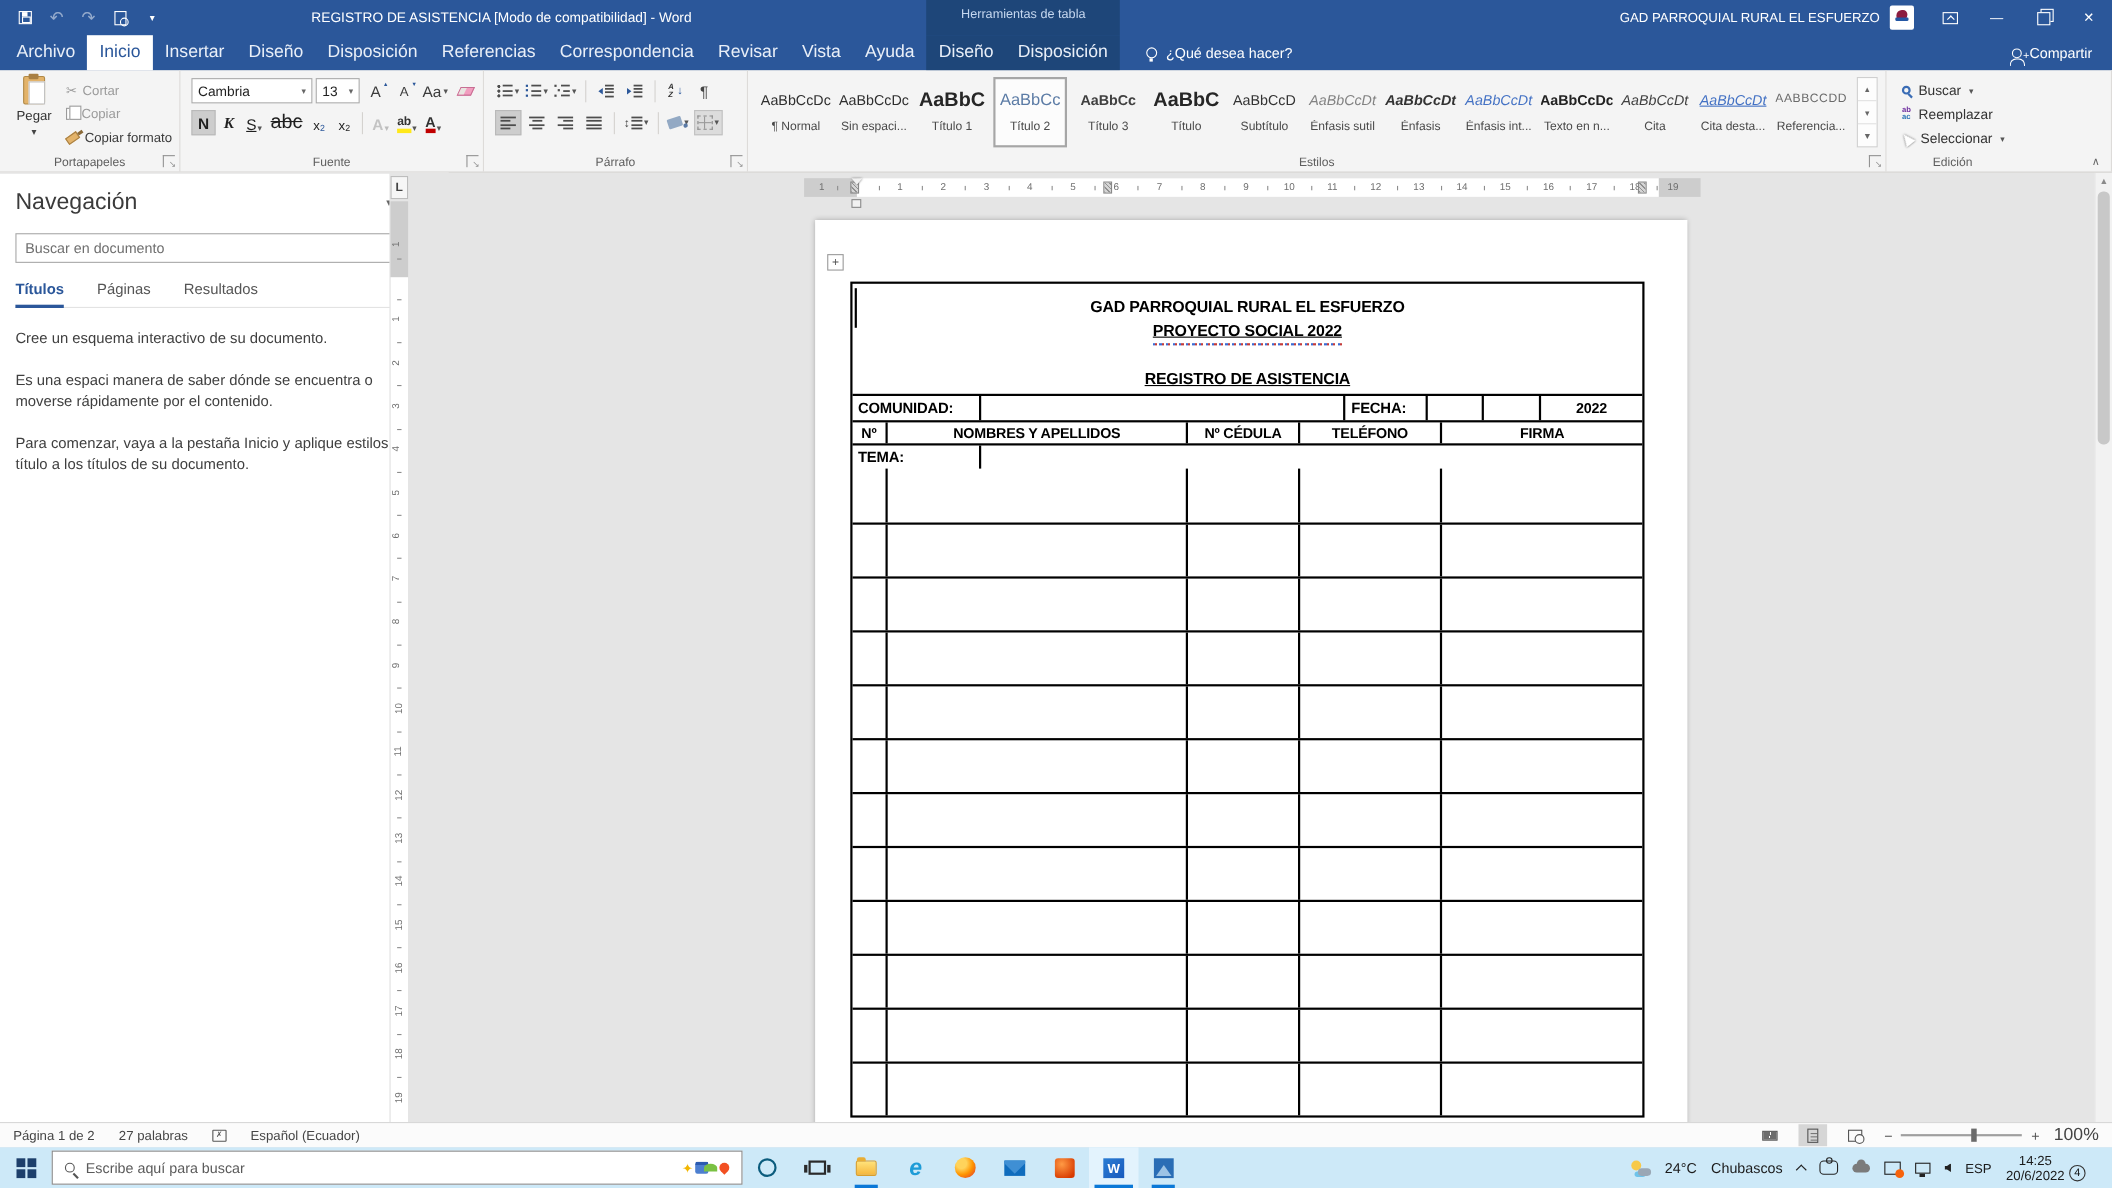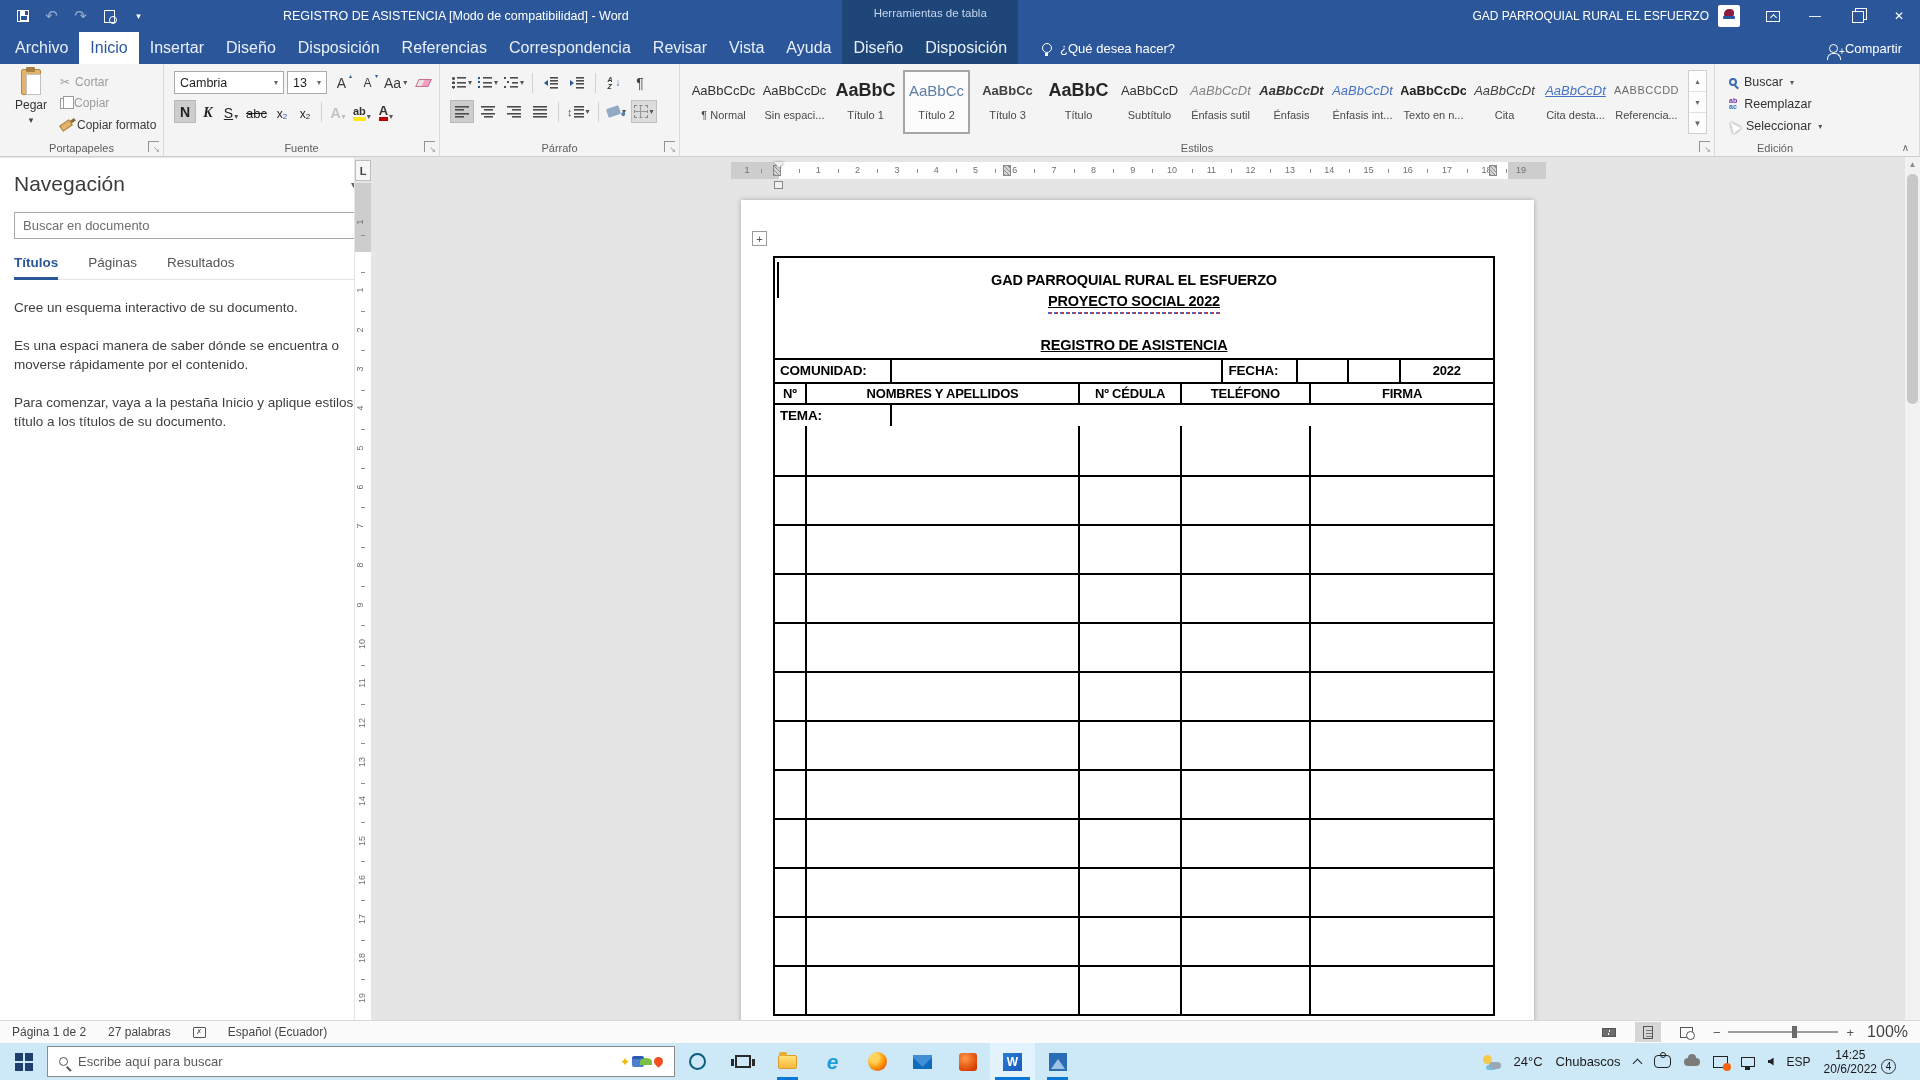--- a/index.html
+++ b/index.html
@@ -79,21 +79,21 @@
   .sup-up{position:absolute;top:1px;right:1px;font-size:6px;color:#2b579a}
   .sup-dn{position:absolute;top:1px;right:1px;font-size:6px;color:#2b579a}
   .tinycar{font-size:8px;color:#555;margin-left:1px}
   .ic-eraser{width:13px;height:8px;background:#f29ec0;border:1px solid #c76e93;transform:skewX(-25deg);position:relative}
   .ic-eraser::after{content:"";position:absolute;left:0;top:0;width:5px;height:100%;background:#e8e4e0}
   .frow2{position:absolute;left:10px;top:36px;display:flex;align-items:center;gap:1px}
   .tbtn{min-width:22px;height:23px;display:flex;align-items:end;justify-content:center;font-size:14px;color:#1f1f1f;padding:0 3px 2px}
   .tbtn.on{background:#cdcdcd;border:1px solid #b9b9b9}
   .tbtn .u{text-decoration:underline}
   .tbtn.k{font-style:italic;font-family:"Liberation Serif",serif;font-weight:bold}
-  .tbtn .strike{text-decoration:line-through;font-size:13px}
+  .tbtn .strike{text-decoration:line-through;font-size:18px}
   .vsep{width:1px;height:20px;background:#d4d2cf;margin:0 4px}
   .a-out{color:#c3c3c3;font-weight:bold}
   .bar-y{border-bottom:4px solid #ffe81a;font-size:11px;line-height:12px;font-weight:bold;color:#333}
   .bar-r{border-bottom:4px solid #c00000;font-size:13px;line-height:13px;font-weight:bold;color:#333}
 
   
   #g-para{width:240px}
   .prow1{position:absolute;left:10px;top:7px;display:flex;align-items:center;gap:2px}
   .prow2{position:absolute;left:10px;top:36px;display:flex;align-items:center;gap:2px}
   .pbtn{min-width:24px;height:23px;display:flex;align-items:center;justify-content:center;gap:2px;color:#444;font-size:12px;padding:0 2px;position:relative}

